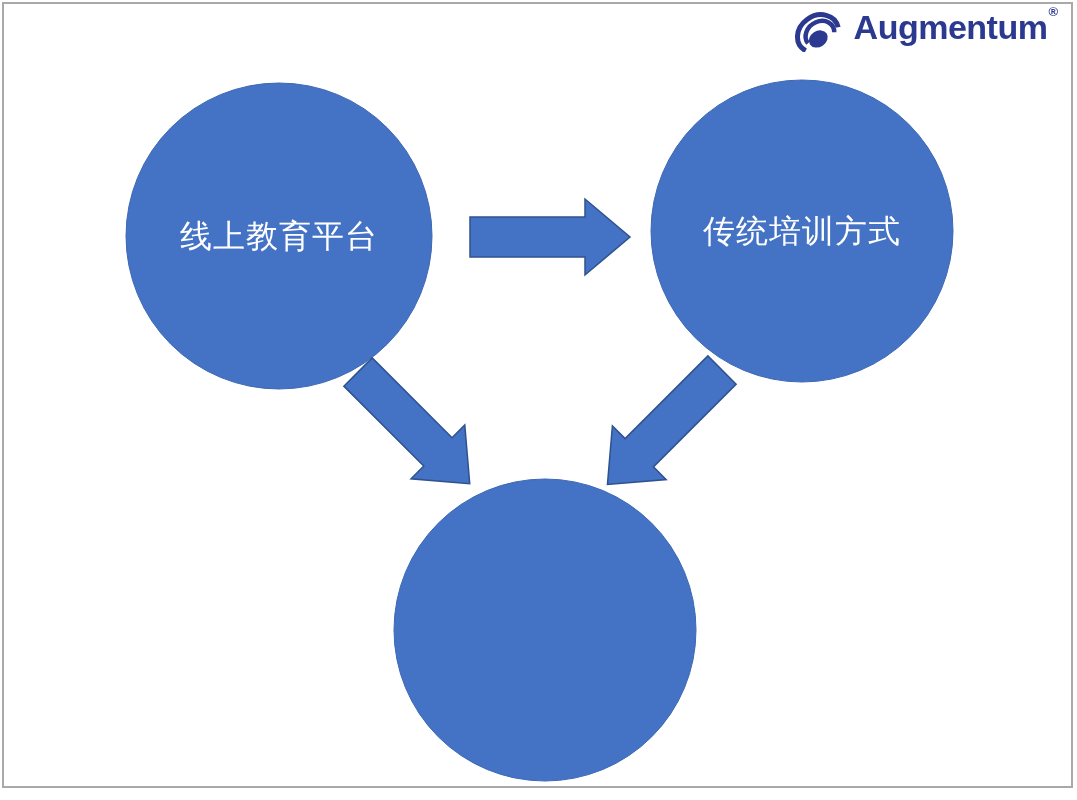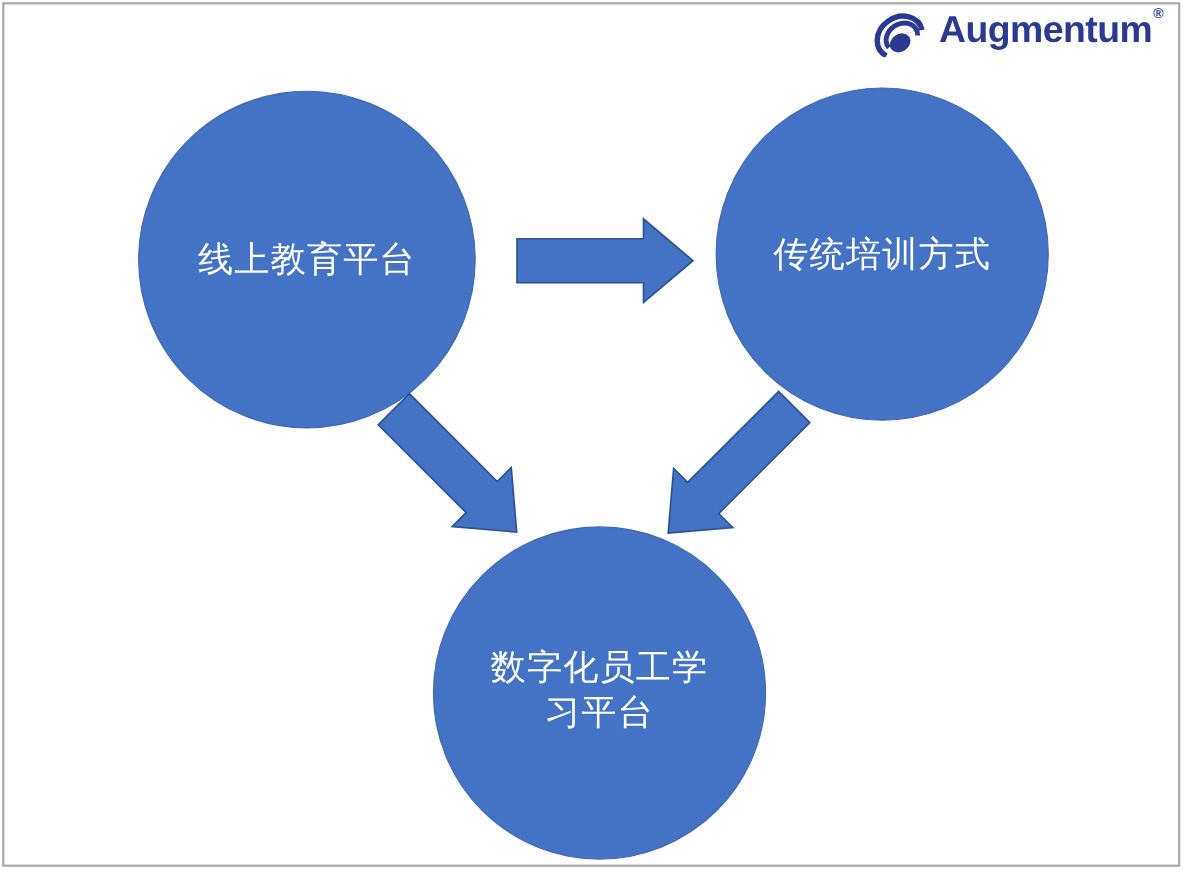--- a/index.html
+++ b/index.html
@@ -89,21 +89,20 @@
     <circle class="node-circle" cx="802" cy="231" r="151" fill="#4472c4"></circle>
     <circle class="node-circle" cx="545" cy="630" r="151" fill="#4472c4"></circle>
 
     <polygon class="arrow-shape" points="0,-20 115,-20 115,-38 160,0 115,38 115,20 0,20" transform="translate(470,237)" fill="#4472c4"></polygon>
     <polygon class="arrow-shape" points="0,-20 113,-20 113,-38 158,0 113,38 113,20 0,20" transform="translate(358,372) rotate(45)" fill="#4472c4"></polygon>
     <polygon class="arrow-shape" points="0,-20 117,-20 117,-38 162,0 117,38 117,20 0,20" transform="translate(722,370) rotate(135)" fill="#4472c4"></polygon>
   </svg>
 
   <div class="node-label label-traditional">线上教育平台</div>
   <div class="node-label label-online">传统培训方式</div>
-  <div class="node-label label-digital">数字化员工学习平台</div>
 
   <div class="logo">
     <svg class="logo-icon" width="57" height="50" viewBox="0 0 57 50">
       <g transform="translate(26,27) rotate(-33)">
         <ellipse class="navy-fill" cx="-6" cy="8" rx="10" ry="8"></ellipse>
         <path class="navy-stroke" stroke-width="4.5" d="M -17,6 A 15,12.5 0 1 1 11,11"></path>
         <path class="navy-stroke" stroke-width="5" d="M -23,11 A 21.5,18 0 1 1 17,9"></path>
       </g>
     </svg>
     <span class="logo-text">Augmentum</span>

